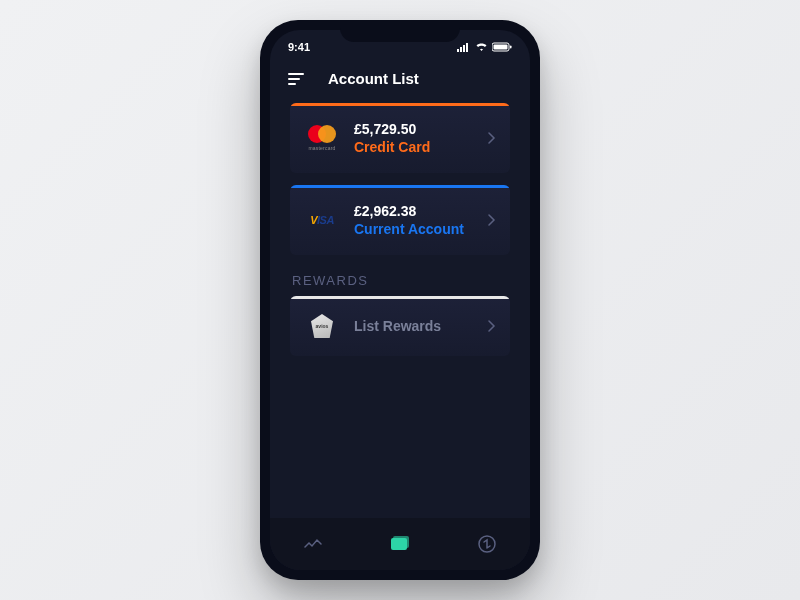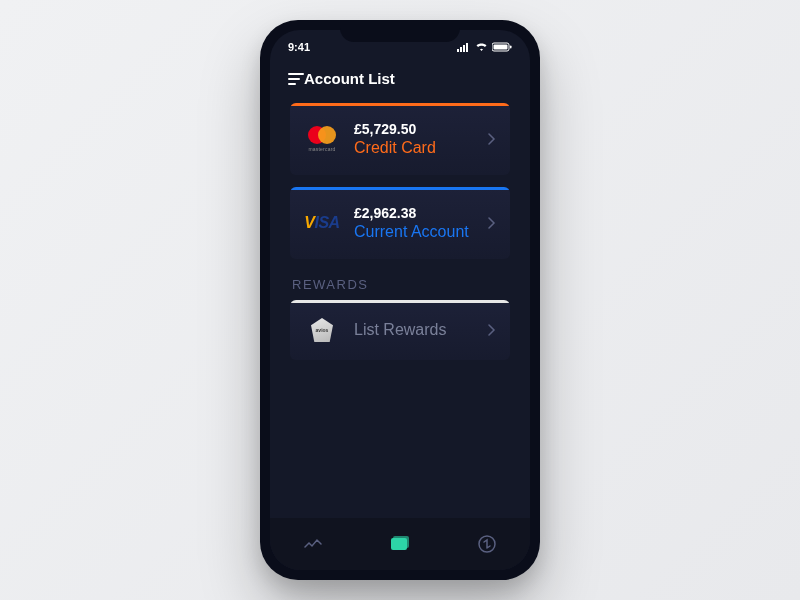--- a/index.html
+++ b/index.html
@@ -52,20 +52,21 @@
     color: #fff;
     font-size: 11px;
     font-weight: 600;
     margin-top: 2px;
   }
   .status-right { display: flex; align-items: center; gap: 4px; }
   .header {
     display: flex;
     align-items: center;
     padding: 8px 18px 16px;
+    gap: 24px;
   }
   .menu-icon { display: flex; flex-direction: column; gap: 3px; }
   .menu-icon span { display: block; height: 2px; background: #fff; border-radius: 1px; }
   .menu-icon span:nth-child(1) { width: 16px; }
   .menu-icon span:nth-child(2) { width: 12px; }
   .menu-icon span:nth-child(3) { width: 8px; }
   .title { color: #fff; font-size: 15px; font-weight: 600; }
   .content { flex: 1; padding: 0 20px; overflow: hidden; }
   .card {
     background: linear-gradient(180deg, #1d2138 0%, #171b2e 100%);
@@ -87,32 +88,32 @@
     display: flex;
     align-items: center;
     padding: 18px 14px;
     gap: 14px;
   }
   .brand { width: 36px; display: flex; flex-direction: column; align-items: center; gap: 2px; }
   .brand-label { font-size: 5px; color: #888; letter-spacing: 0.2px; }
   .mc-circles { position: relative; width: 28px; height: 18px; }
   .mc-circles .c1 { position: absolute; width: 18px; height: 18px; border-radius: 50%; background: #eb001b; left: 0; }
   .mc-circles .c2 { position: absolute; width: 18px; height: 18px; border-radius: 50%; background: #f79e1b; right: 0; opacity: 0.92; }
-  .visa-text { font-size: 16px; font-weight: 800; font-style: italic; color: #1a3c8c; letter-spacing: -0.5px; }
+  .visa-text { font-size: 11px; font-weight: 800; font-style: italic; color: #1a3c8c; letter-spacing: -0.5px; }
   .visa-text .y { color: #f7a800; }
   .avios-badge {
     width: 22px; height: 24px;
     background: linear-gradient(160deg, #e8e8e8, #b8b8b8);
     clip-path: polygon(50% 0%, 100% 30%, 85% 100%, 15% 100%, 0% 30%);
     display: flex; align-items: center; justify-content: center;
   }
   .avios-badge span { font-size: 5px; color: #333; font-weight: 600; }
   .card-info { flex: 1; }
   .amount { color: #fff; font-size: 14px; font-weight: 600; margin-bottom: 2px; }
-  .label { font-size: 16px; font-weight: 400; }
+  .label { font-size: 14px; font-weight: 700; }
   .label.orange { color: #ff6b1a; }
   .label.blue { color: #1976f2; }
   .label.grey { color: #7a8099; }
   .chevron { color: #5a6080; }
   .section-heading {
     color: #5a6080;
     font-size: 13px;
     letter-spacing: 1.5px;
     font-weight: 400;
     margin: 18px 2px 8px;

